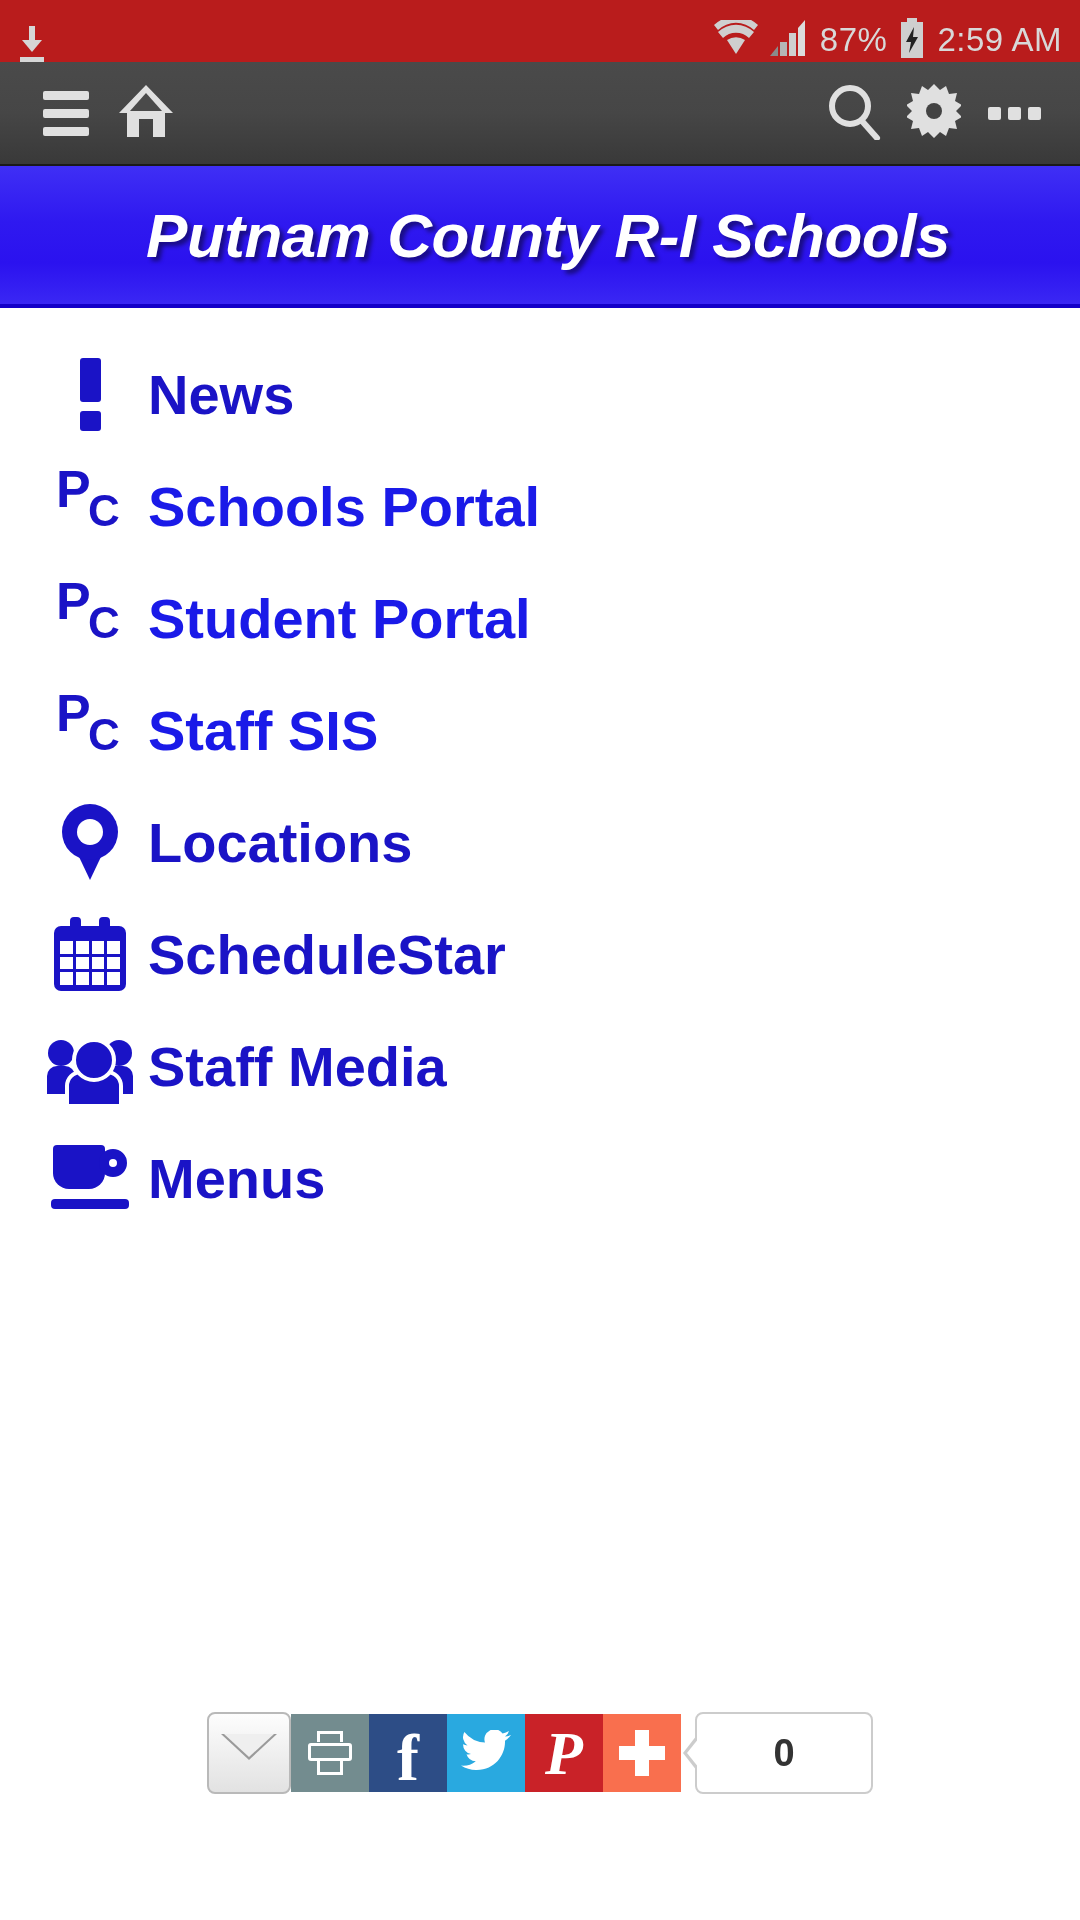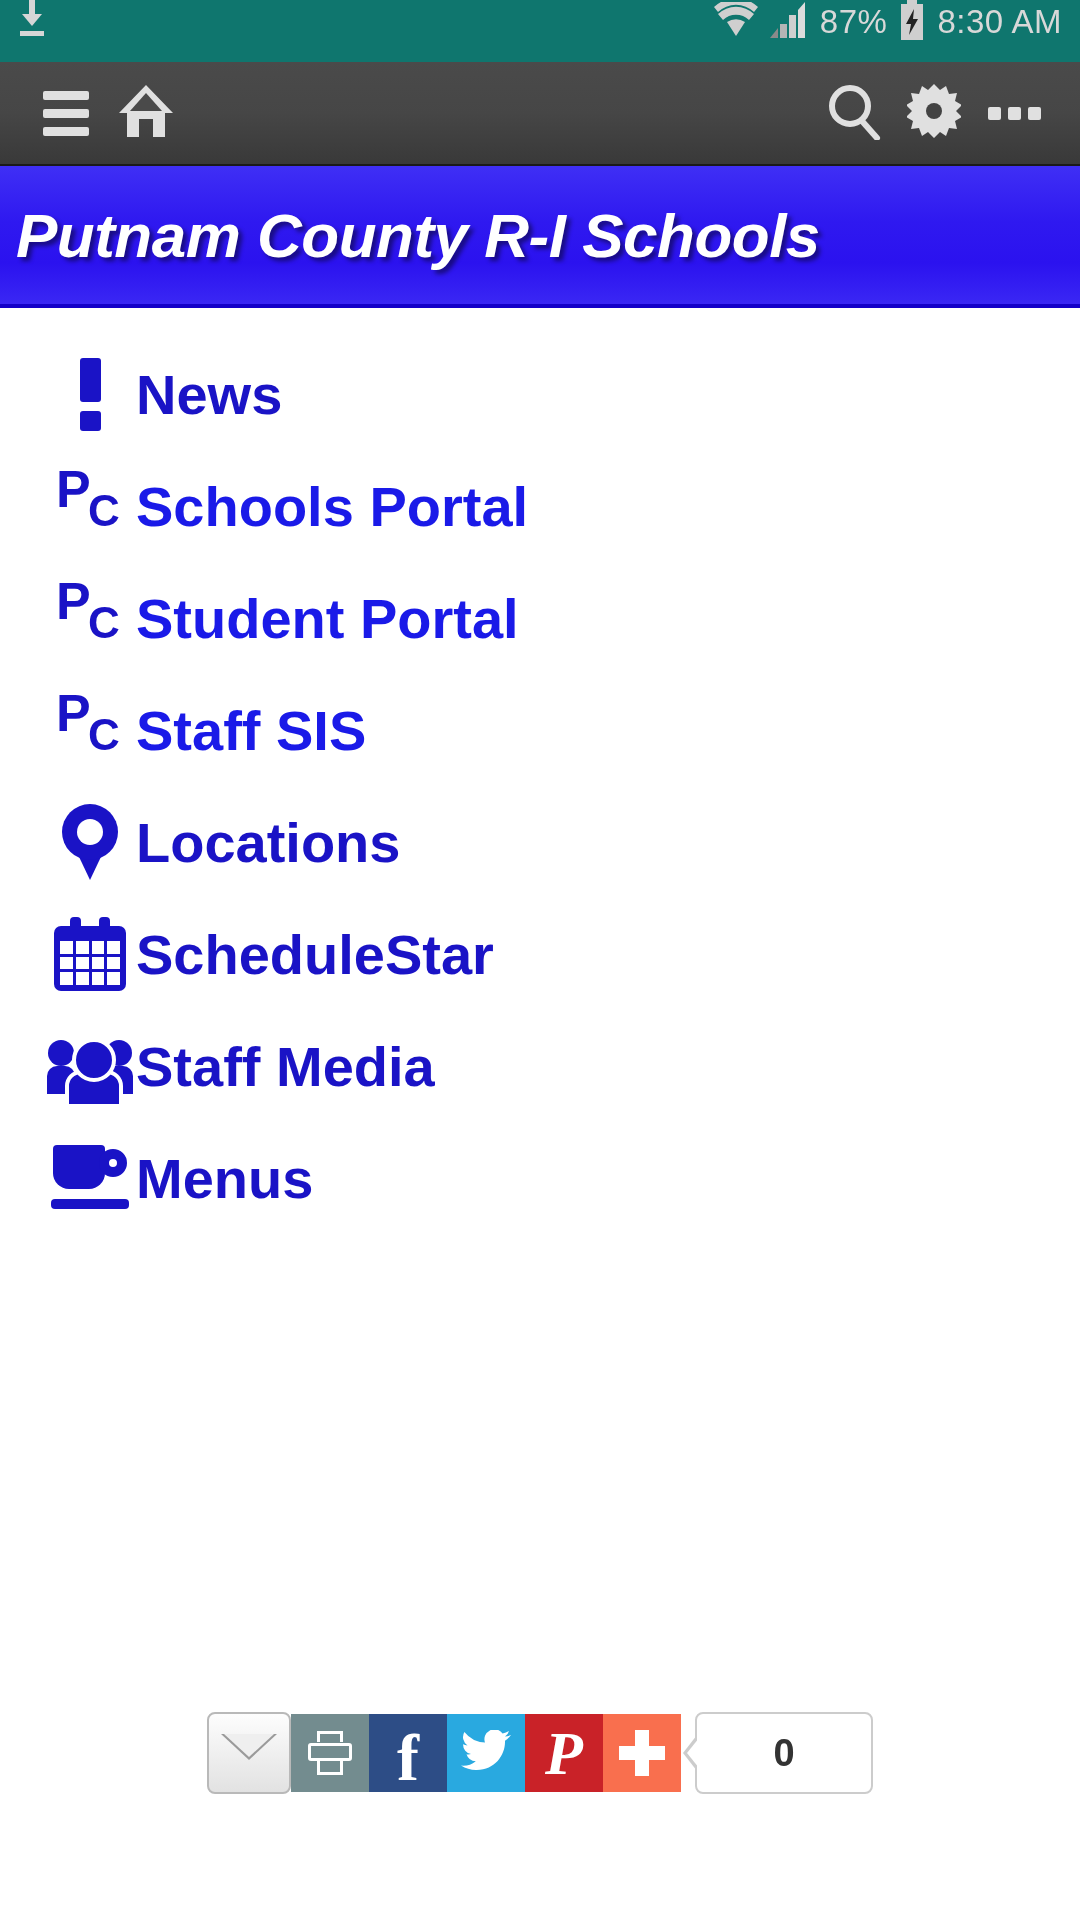--- a/index.html
+++ b/index.html
@@ -6,22 +6,22 @@
   html, body {
     width:1080px; height:1920px;
     font-family:"Liberation Sans", sans-serif;
     background:#ffffff;
     overflow:hidden;
   }
 
   
   .status-bar {
     height:62px; width:100%;
-    background:#0f766e;
-    display:flex; align-items:flex-start;
+    background:#b91c1c;
+    display:flex; align-items:flex-end;
     padding:0 18px;
     color:#d6d6d6;
   }
   .status-left { display:flex; align-items:center; gap:14px; }
   .status-right {
     margin-left:auto;
     display:flex; align-items:center; gap:12px;
   }
   .status-text {
     font-size:33px; color:#d8d8d8;
@@ -67,20 +67,21 @@
     width:13px; height:13px; background:#e0e0e0; border-radius:2px;
   }
 
   
   .banner {
     width:100%; height:142px;
     background:linear-gradient(to bottom,#3f2ff5 0%,#2f19f0 40%,#2b12ef 70%,#3a27f4 100%);
     border-bottom:4px solid #1400c8;
     display:flex; align-items:center;
     padding-left:16px;
+    justify-content:center;
   }
   .banner-title {
     color:#ffffff;
     font-size:62px;
     font-weight:bold;
     font-style:italic;
     letter-spacing:-0.5px;
     text-shadow:4px 4px 4px rgba(0,0,0,0.45);
     font-family:"Liberation Sans", sans-serif;
     white-space:nowrap;
@@ -96,20 +97,21 @@
     padding-left:44px;
   }
   .menu-icon {
     width:92px; min-width:92px;
     display:flex; align-items:center; justify-content:center;
   }
   .menu-label {
     font-size:56px; font-weight:bold;
     color:#1a1ae8;
     font-family:"Liberation Sans", sans-serif;
+    margin-left:12px;
     white-space:nowrap;
   }
   .menu-label.dark { color:#1a13c6; }
 
   
   .ico-exclaim {
     display:flex; flex-direction:column; align-items:center; gap:9px;
   }
   .ico-exclaim i {
     display:block; background:#1a13c6; border-radius:3px;
@@ -347,21 +349,21 @@
       </svg>
     </span>
     <span class="status-text">87%</span>
     <span>
       <svg width="26" height="40" viewBox="0 0 26 40">
         <rect x="8" y="0" width="10" height="5" fill="#cfcfcf"></rect>
         <rect x="2" y="4" width="22" height="36" fill="#cfcfcf"></rect>
         <polygon points="15,9 7,24 12,24 10,35 19,19 14,19" fill="#222222"></polygon>
       </svg>
     </span>
-    <span class="status-text">8:30 AM</span>
+    <span class="status-text">2:59 AM</span>
   </div>
 </div>
 
 <div class="toolbar">
   <div class="tb-btn">
     <span class="hamburger">
       <span></span>
         <span></span>
         <span></span>
     </span>

